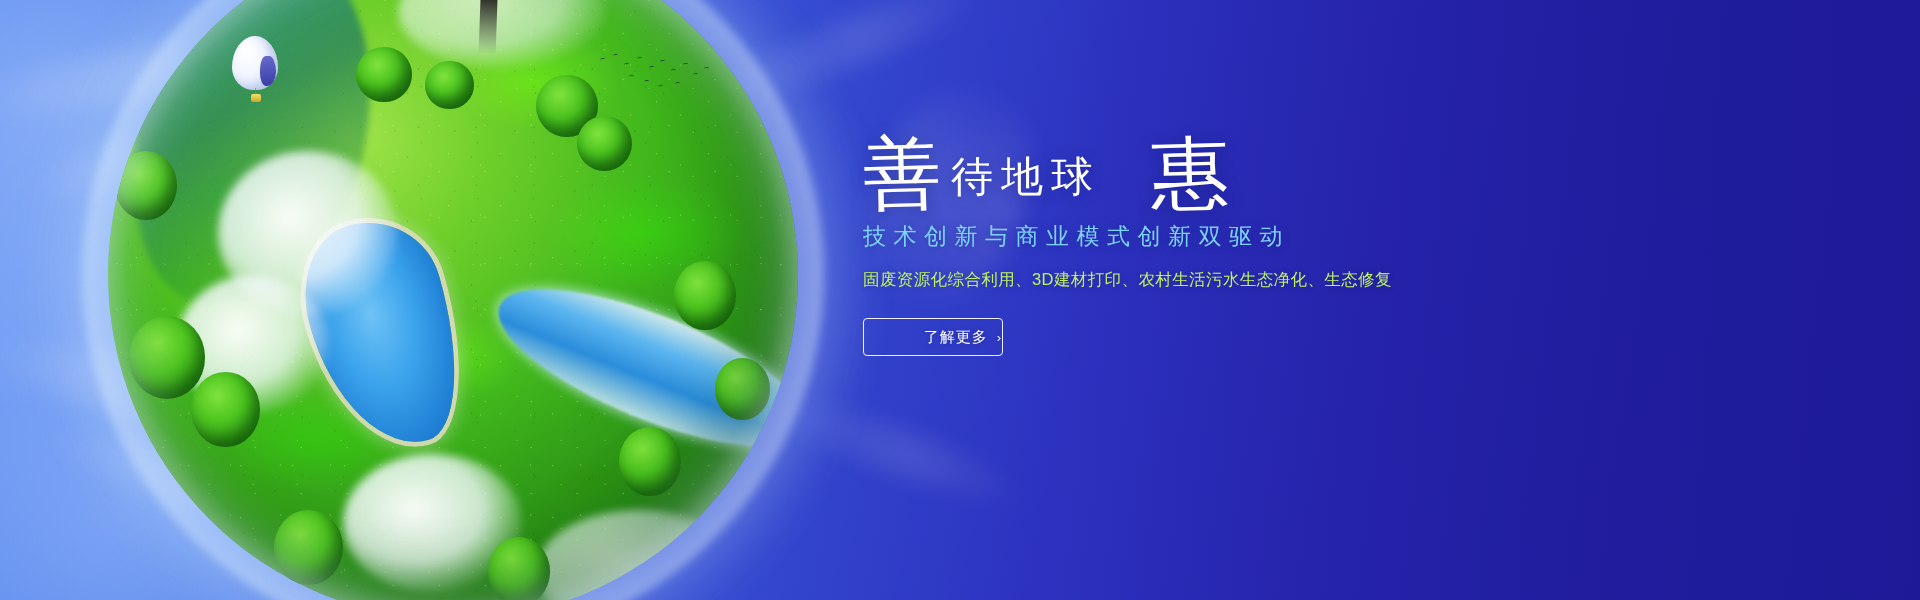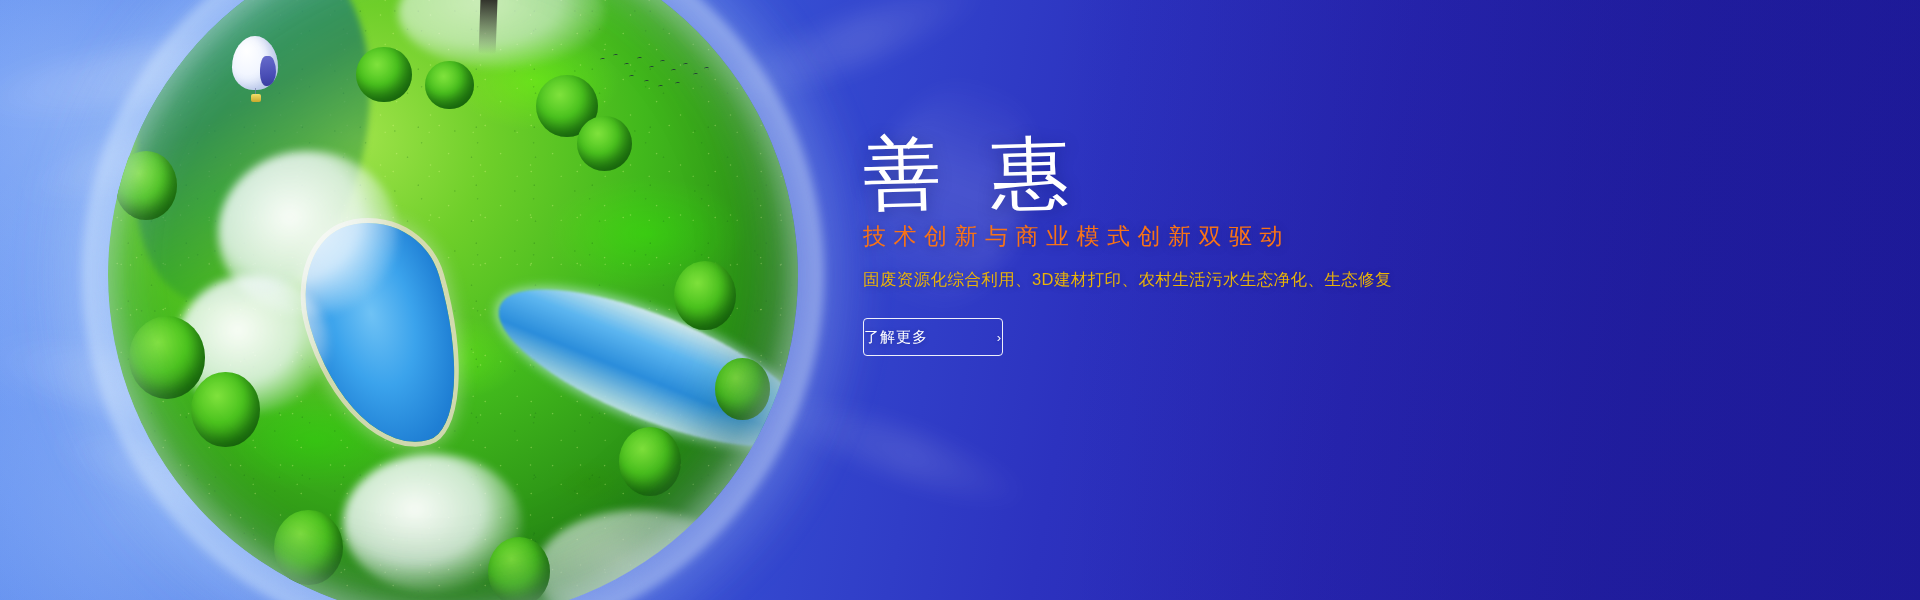--- a/index.html
+++ b/index.html
@@ -240,42 +240,42 @@
     letter-spacing:8px;
     padding-left:10px;
     padding-bottom:4px;
   }
   .hl-gap { width:50px; flex:0 0 50px; }
 
   .subtitle {
     margin-top:20px;
     font-size:23px;
     line-height:1.3;
-    color:#f97316;
+    color:#7dd3fc;
     letter-spacing:7.5px;
     white-space:nowrap;
     text-shadow:0 1px 8px rgba(10,20,90,.35);
     font-family:"Liberation Sans", sans-serif;
   }
 
   .description {
     margin-top:16px;
     font-size:16.5px;
     line-height:1.45;
-    color:#eab308;
+    color:#bef264;
     letter-spacing:.4px;
     white-space:nowrap;
     text-shadow:0 1px 6px rgba(10,20,90,.30);
     font-family:"Liberation Sans", sans-serif;
   }
 
   .cta {
     display:inline-flex;
     align-items:center;
-    justify-content:space-between;
+    justify-content:flex-end;
     gap:9px;
     margin-top:26px;
     width:140px; height:38px;
     border:1px solid rgba(255,255,255,.92);
     border-radius:4px;
     background:transparent;
     color:#ffffff;
     font-size:15px;
     letter-spacing:1px;
     cursor:pointer;
@@ -365,20 +365,21 @@
     <div class="bird" style="left:62px; top:33px;"></div>
     <div class="bird" style="left:79px; top:30px;"></div>
   </div>
 
   <div class="bg-vignette"></div>
 
   <div class="content">
 
     <div class="headline">
       <span class="hl-big">善</span>
+      <span class="hl-small">待地球</span>
       <span class="hl-gap"></span>
       <span class="hl-big">惠</span>
     </div>
 
     <div class="subtitle">技术创新与商业模式创新双驱动</div>
     <div class="description">固废资源化综合利用、3D建材打印、农村生活污水生态净化、生态修复</div>
 
     <button class="cta" type="button">
       <span>了解更多</span>
       <span class="chev">›</span>

